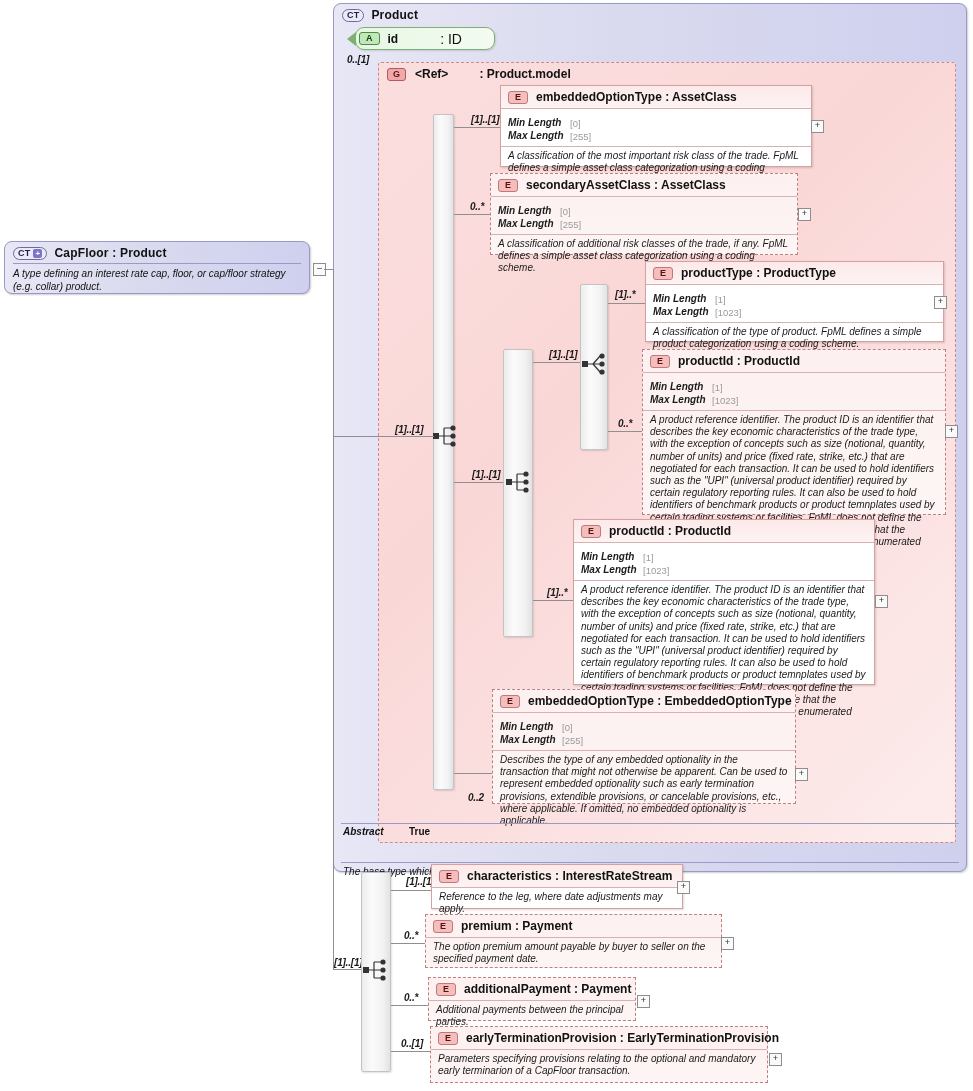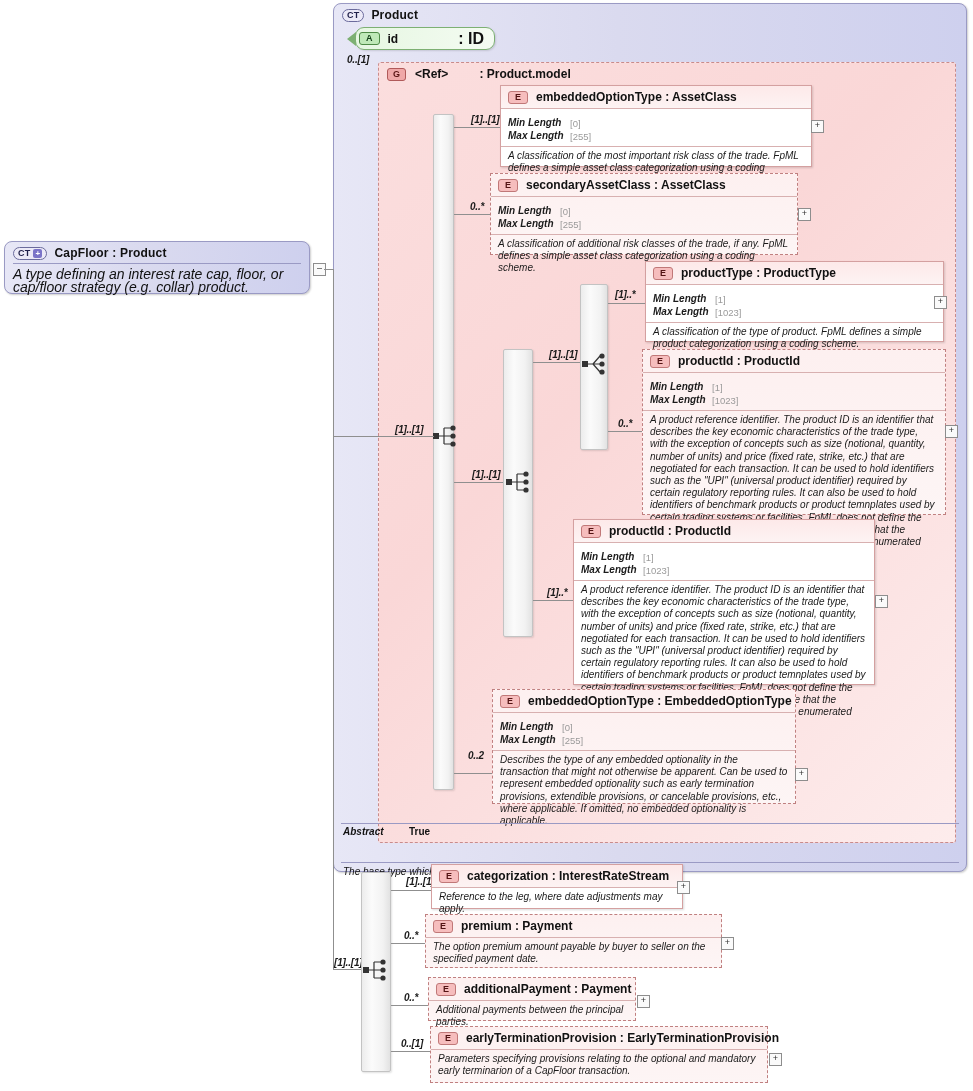--- a/index.html
+++ b/index.html
@@ -48,21 +48,21 @@
   
   .attr-box{
     background:linear-gradient(to right,#e6f7e2,#f4fbf2);
     border:1px solid #7db073;
     border-radius:9px;
     box-shadow:1px 1px 2px rgba(0,0,0,.13);
     display:flex;align-items:center;
     padding:2px 8px 2px 3px;
   }
   .attr-box .lbl{font-weight:bold;font-size:12px;margin-left:8px;}
-  .attr-box .typ{font-weight:bold;font-size:16px;margin-left:60px;}
+  .attr-box .typ{font-weight:normal;font-size:14px;margin-left:42px;}
   .attr-arrow{
     position:absolute;left:-9px;top:50%;margin-top:-7px;
     width:0;height:0;border-top:7px solid transparent;border-bottom:7px solid transparent;
     border-right:9px solid #7db073;
   }
 
   
   .group-box{
     background:linear-gradient(135deg,#fbdede 0%,#fad7d7 40%,#fdecec 100%);
     border:1px dashed #c98b8b;
@@ -143,21 +143,21 @@
   .ct-foot .doc{
     border-top:1px solid #9a9ac4;padding:3px 2px 1px 2px;
     font-style:italic;font-size:10px;margin-top:23px;
   }
 
   
   .ct-doc{
     border-top:1px solid #9a9ac4;
     margin:0 8px;
     padding:4px 0 6px 0;
-    font-style:italic;font-size:14px;line-height:12.5px;
+    font-style:italic;font-size:10px;line-height:12.5px;
   }
 </style>
 </head>
 <body>
 
 <div id="canvas">
 
   <div class="abs ct-box" style="left:333px;top:3px;width:634px;height:869px;">
     <div class="ct-header">
       <span class="badge badge-ct">
@@ -335,21 +335,21 @@
       <div class="facet-row">
           <span class="facet-name">Max Length</span>
           <span class="facet-val">[1023]</span>
         </div>
     </div>
     <div class="el-doc">A product reference identifier. The product ID is an identifier that describes the key economic characteristics of the trade type, with the exception of concepts such as size (notional, quantity, number of units) and price (fixed rate, strike, etc.) that are negotiated for each transaction. It can be used to hold identifiers such as the "UPI" (universal product identifier) required by certain regulatory reporting rules. It can also be used to hold identifiers of benchmark products or product temnplates used by certain trading systems or facilities. FpML does not define the domain values associated with this element. Note that the domain values for this element are not strictly an enumerated list.</div>
   </div>
   <div class="expander" style="left:875px;top:595px;">+</div>
 
   <div class="hline" style="left:454px;top:773px;width:38px;"></div>
-  <div class="card" style="left:468px;top:750px;">0..2</div>
+  <div class="card" style="left:468px;top:792px;">0..2</div>
   <div class="abs el-box opt" style="left:492px;top:689px;width:304px;height:115px;">
     <div class="el-title">
       <span class="badge badge-e">
           <span>E</span>
         </span>
       <span>embeddedOptionType : EmbeddedOptionType</span>
     </div>
     <div class="el-facets">
       <div class="facet-row">
           <span class="facet-name">Min Length</span>
@@ -401,21 +401,21 @@
     </svg>
   </div>
 
   <div class="hline" style="left:391px;top:890px;width:40px;"></div>
   <div class="card" style="left:406px;top:876px;">[1]..[1]</div>
   <div class="abs el-box" style="left:431px;top:864px;width:252px;height:45px;">
     <div class="el-title">
       <span class="badge badge-e">
           <span>E</span>
         </span>
-      <span>categorization : InterestRateStream</span>
+      <span>characteristics : InterestRateStream</span>
     </div>
     <div class="el-doc">Reference to the leg, where date adjustments may apply.</div>
   </div>
   <div class="expander" style="left:677px;top:881px;">+</div>
 
   <div class="hline" style="left:391px;top:943px;width:34px;"></div>
   <div class="card" style="left:404px;top:930px;">0..*</div>
   <div class="abs el-box opt" style="left:425px;top:914px;width:297px;height:54px;">
     <div class="el-title">
       <span class="badge badge-e">

